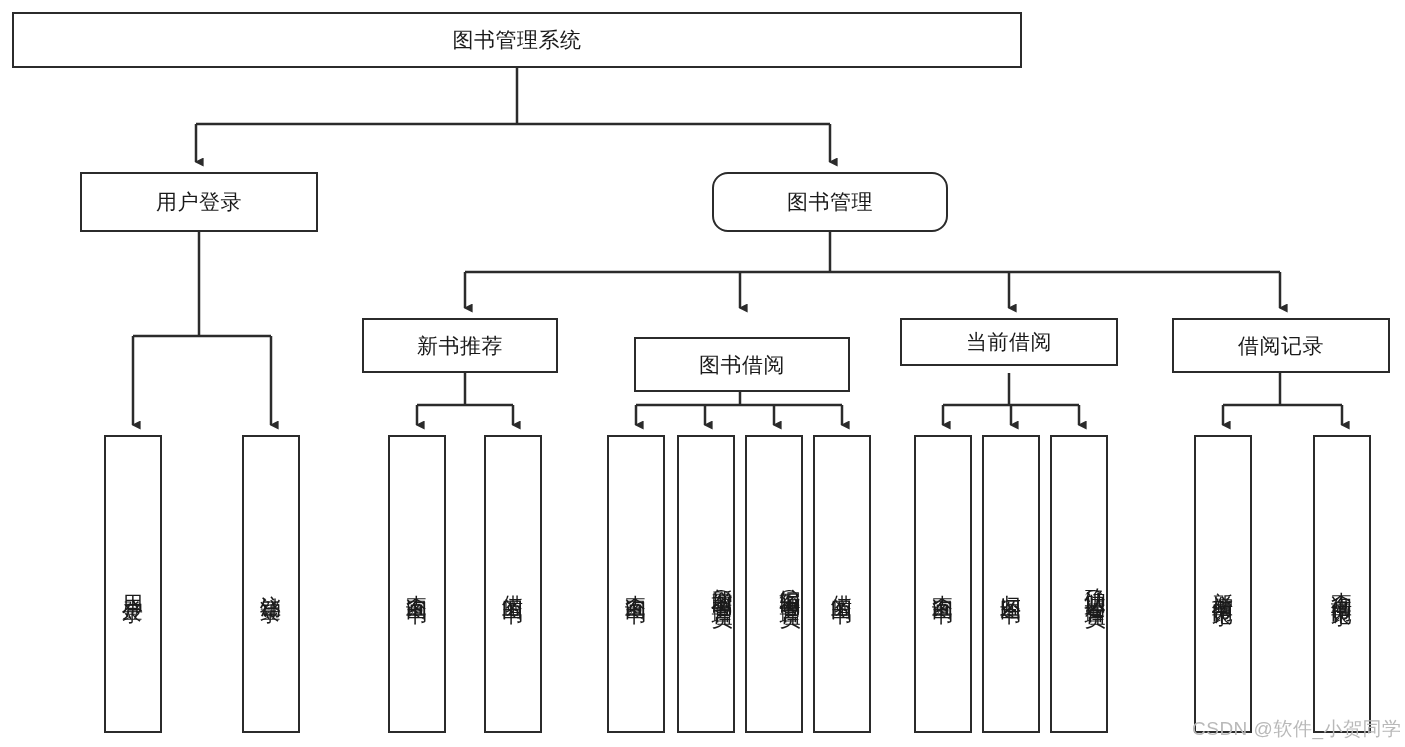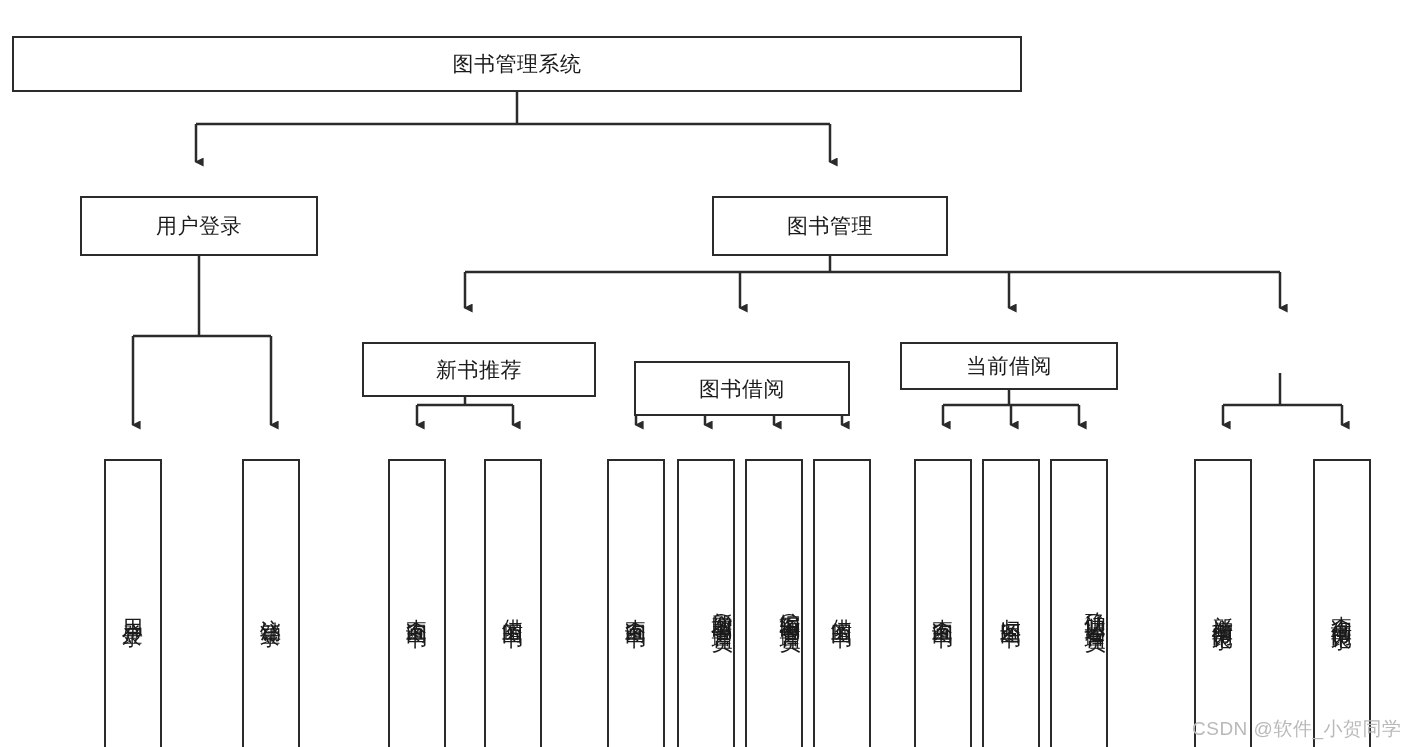--- a/index.html
+++ b/index.html
@@ -27,21 +27,20 @@
   }
   .node {
     position: absolute;
     box-sizing: border-box;
     background: #ffffff;
     border: 2px solid #2b2b2b;
     display: flex;
     align-items: center;
     justify-content: center;
     color: #1a1a1a;
-    margin-top: 24px;
   }
   .node-h {
     font-size: 21px;
     letter-spacing: 0.5px;
   }
   .node-v {
     writing-mode: vertical-rl;
     text-orientation: upright;
     font-size: 21px;
     letter-spacing: 3px;
@@ -116,32 +115,35 @@
     </g>
   </svg>
 
   <div class="node node-h" style="left:12px; top:12px; width:1010px; height:56px;">
     <span>图书管理系统</span>
   </div>
 
   <div class="node node-h" style="left:80px; top:172px; width:238px; height:60px;">
     <span>用户登录</span>
   </div>
-  <div class="node node-h" style="left:712px; top:172px; width:236px; height:60px;">
+  <div class="node node-h" style="left:712px; top:172px; width:236px; height:60px;border-radius:16px;">
     <span>图书管理</span>
   </div>
 
-  <div class="node node-h" style="left:362px; top:318px; width:234px; height:55px;">
+  <div class="node node-h" style="left:362px; top:318px; width:196px; height:55px;">
     <span>新书推荐</span>
   </div>
   <div class="node node-h" style="left:634px; top:337px; width:216px; height:55px;">
     <span>图书借阅</span>
   </div>
   <div class="node node-h" style="left:900px; top:318px; width:218px; height:48px;">
     <span>当前借阅</span>
+  </div>
+  <div class="node node-h" style="left:1172px; top:318px; width:218px; height:55px;">
+    <span>借阅记录</span>
   </div>
 
   <div class="node node-v mid" style="left:104px; top:435px; width:58px; height:298px;">
     <span>用户登录</span>
   </div>
   <div class="node node-v mid" style="left:242px; top:435px; width:58px; height:298px;">
     <span>注销登录</span>
   </div>
 
   <div class="node node-v mid" style="left:388px; top:435px; width:58px; height:298px;">

